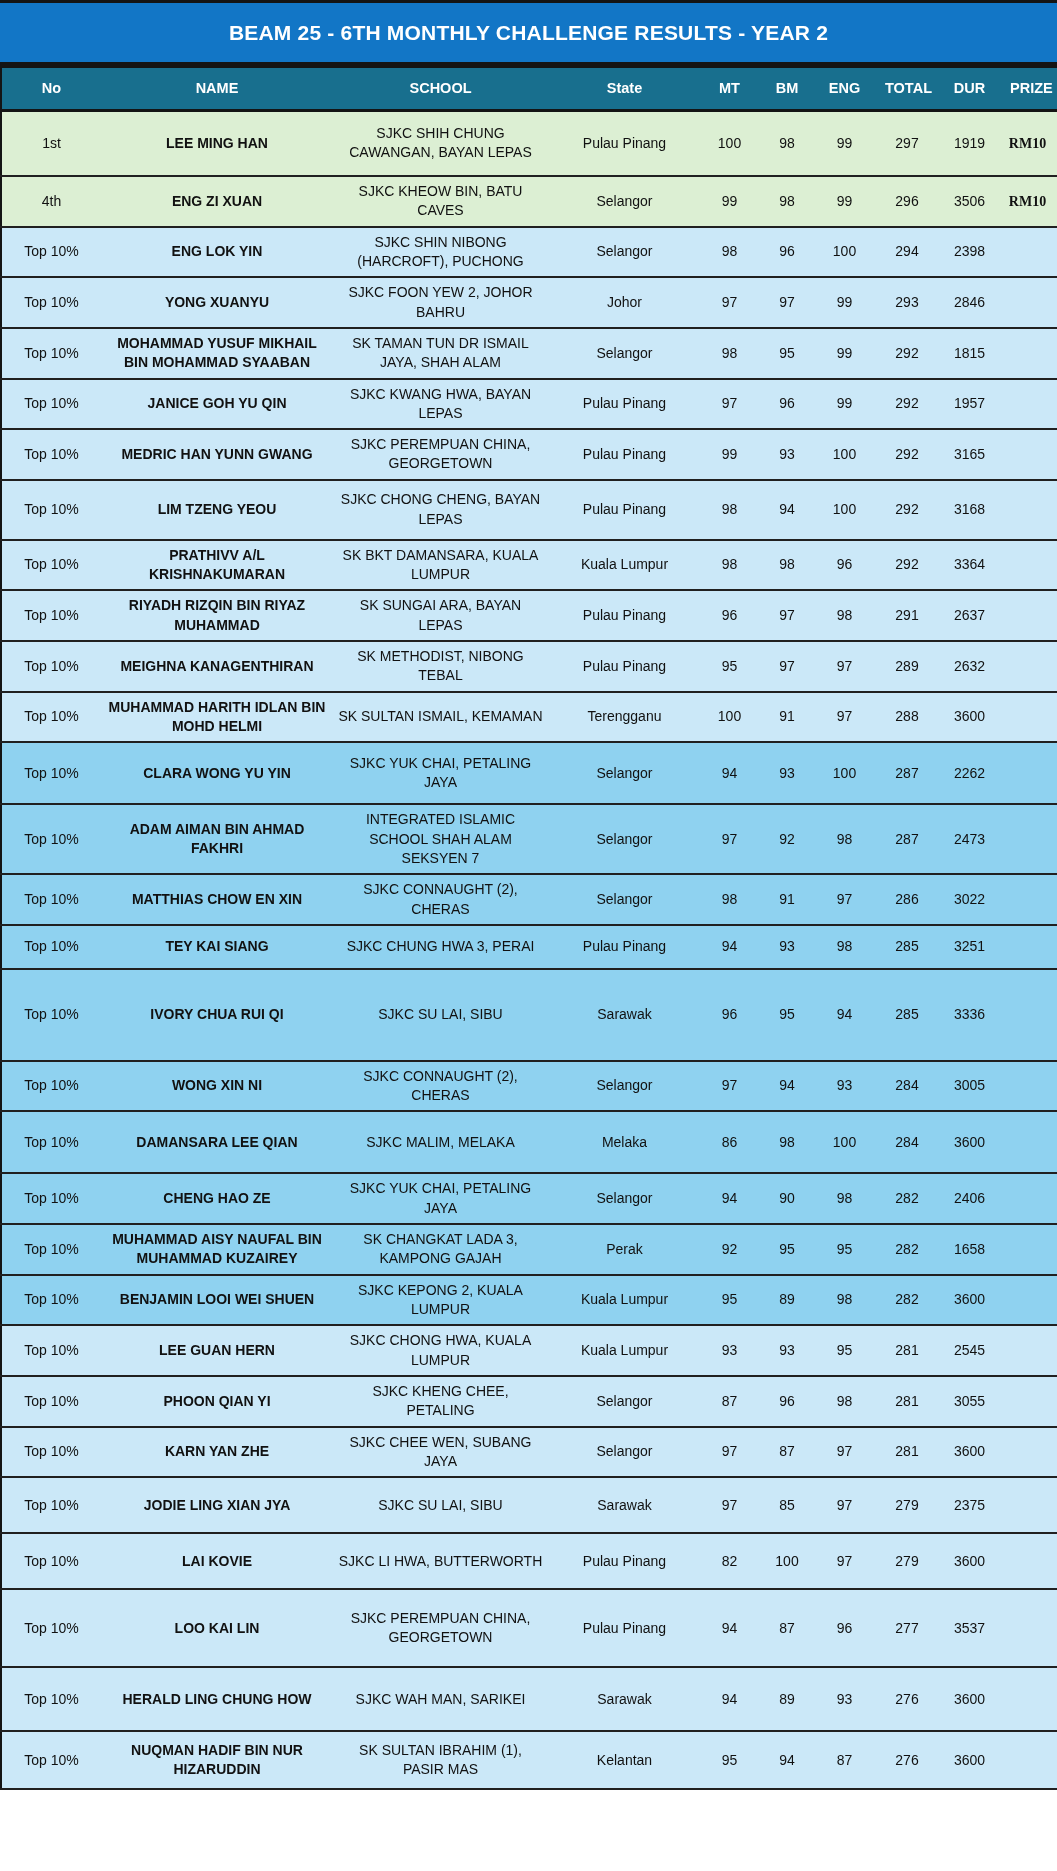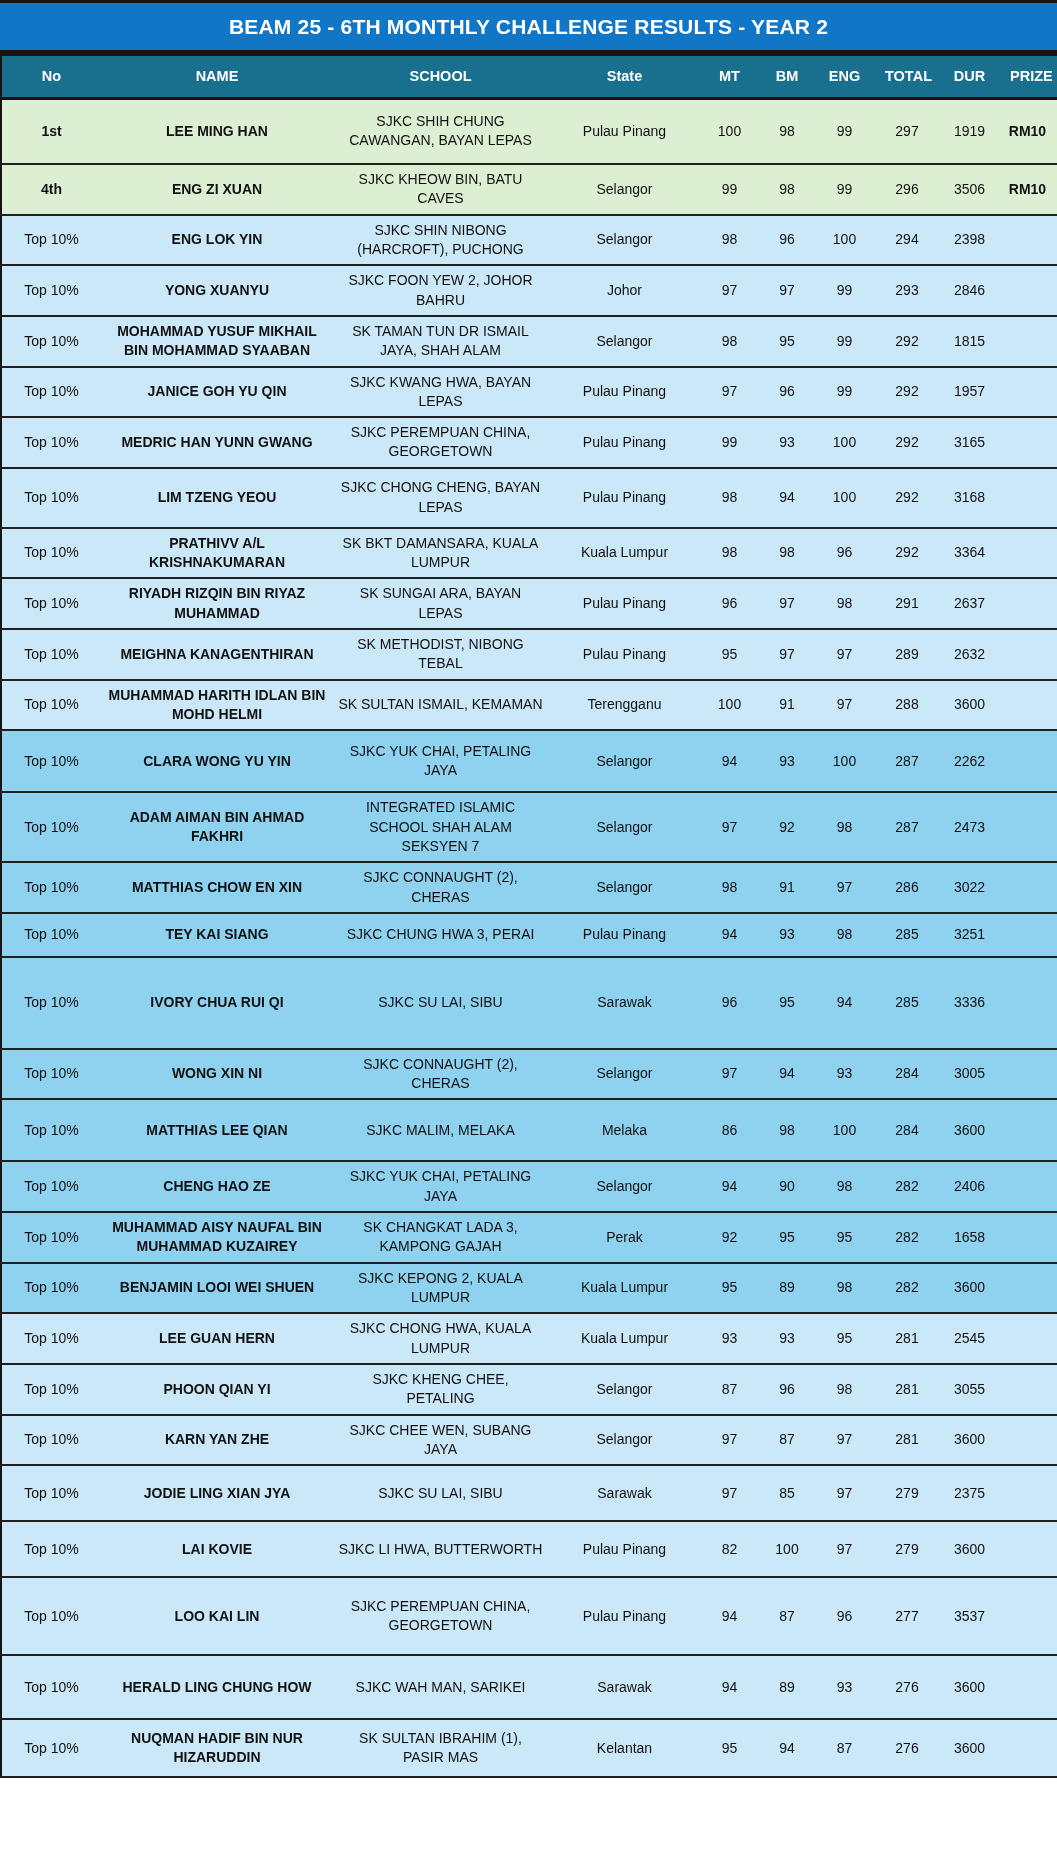--- a/index.html
+++ b/index.html
@@ -4,21 +4,21 @@
 <style>
   html,body{margin:0;padding:0;background:#fff;}
   .page{
     width:1057px;
     font-family:"Liberation Sans", sans-serif;
     color:#111;
     border-top:3px solid #141414;
     box-sizing:border-box;
   }
   .title-bar{
-    height:53px;
+    height:65px;
     background:var(--c-title,#1276C6);
     display:flex;align-items:center;justify-content:center;
     border-bottom:6px solid #141414;
     box-sizing:border-box;
   }
   .title-bar span{
     color:#fff;font-weight:bold;font-size:21px;letter-spacing:.2px;
   }
   table{
     width:1057px;border-collapse:collapse;table-layout:fixed;
@@ -33,23 +33,23 @@
     border-bottom:3px solid #141414;padding:2px 12px;
   }
   tbody tr{border-bottom:2px solid #202020;}
   tbody td{
     text-align:center;vertical-align:middle;
     font-size:14px;line-height:1.38;padding:5px 4px;
     height:44px;box-sizing:border-box;
     word-wrap:break-word;
   }
   tbody td.c-name{font-weight:bold;}
-  tbody td.c-prize{font-weight:bold;}
+  tbody td.c-prize{font-weight:bold;font-family:Liberation Serif, serif;}
   tr.row-green{background:var(--c-green,#DCEFD3);}
-  tr.row-green td.c-no{font-weight:bold;}
+  tr.row-green td.c-no{font-weight:normal;}
   tr.row-blue{background:var(--c-blue,#CBE8F8);}
   tr.row-sky{background:var(--c-sky,#8FD2F0);}
   
   tbody tr:nth-child(1) td{height:66px;}
   tbody tr:nth-child(8) td{height:60px;}
   tbody tr:nth-child(13) td{height:62px;}
   tbody tr:nth-child(17) td{height:92px;}
   tbody tr:nth-child(19) td{height:62px;}
   tbody tr:nth-child(26) td{height:56px;}
   tbody tr:nth-child(27) td{height:56px;}
@@ -309,21 +309,21 @@
     <td class="c-state">Selangor</td>
     <td class="c-num">97</td>
     <td class="c-num">94</td>
     <td class="c-num">93</td>
     <td class="c-num">284</td>
     <td class="c-num">3005</td>
     <td class="c-prize"></td>
   </tr>
         <tr class="row-sky">
     <td class="c-no">Top 10%</td>
-    <td class="c-name">MATTHIAS LEE QIAN</td>
+    <td class="c-name">DAMANSARA LEE QIAN</td>
     <td class="c-school">SJKC MALIM, MELAKA</td>
     <td class="c-state">Melaka</td>
     <td class="c-num">86</td>
     <td class="c-num">98</td>
     <td class="c-num">100</td>
     <td class="c-num">284</td>
     <td class="c-num">3600</td>
     <td class="c-prize"></td>
   </tr>
         <tr class="row-sky">

